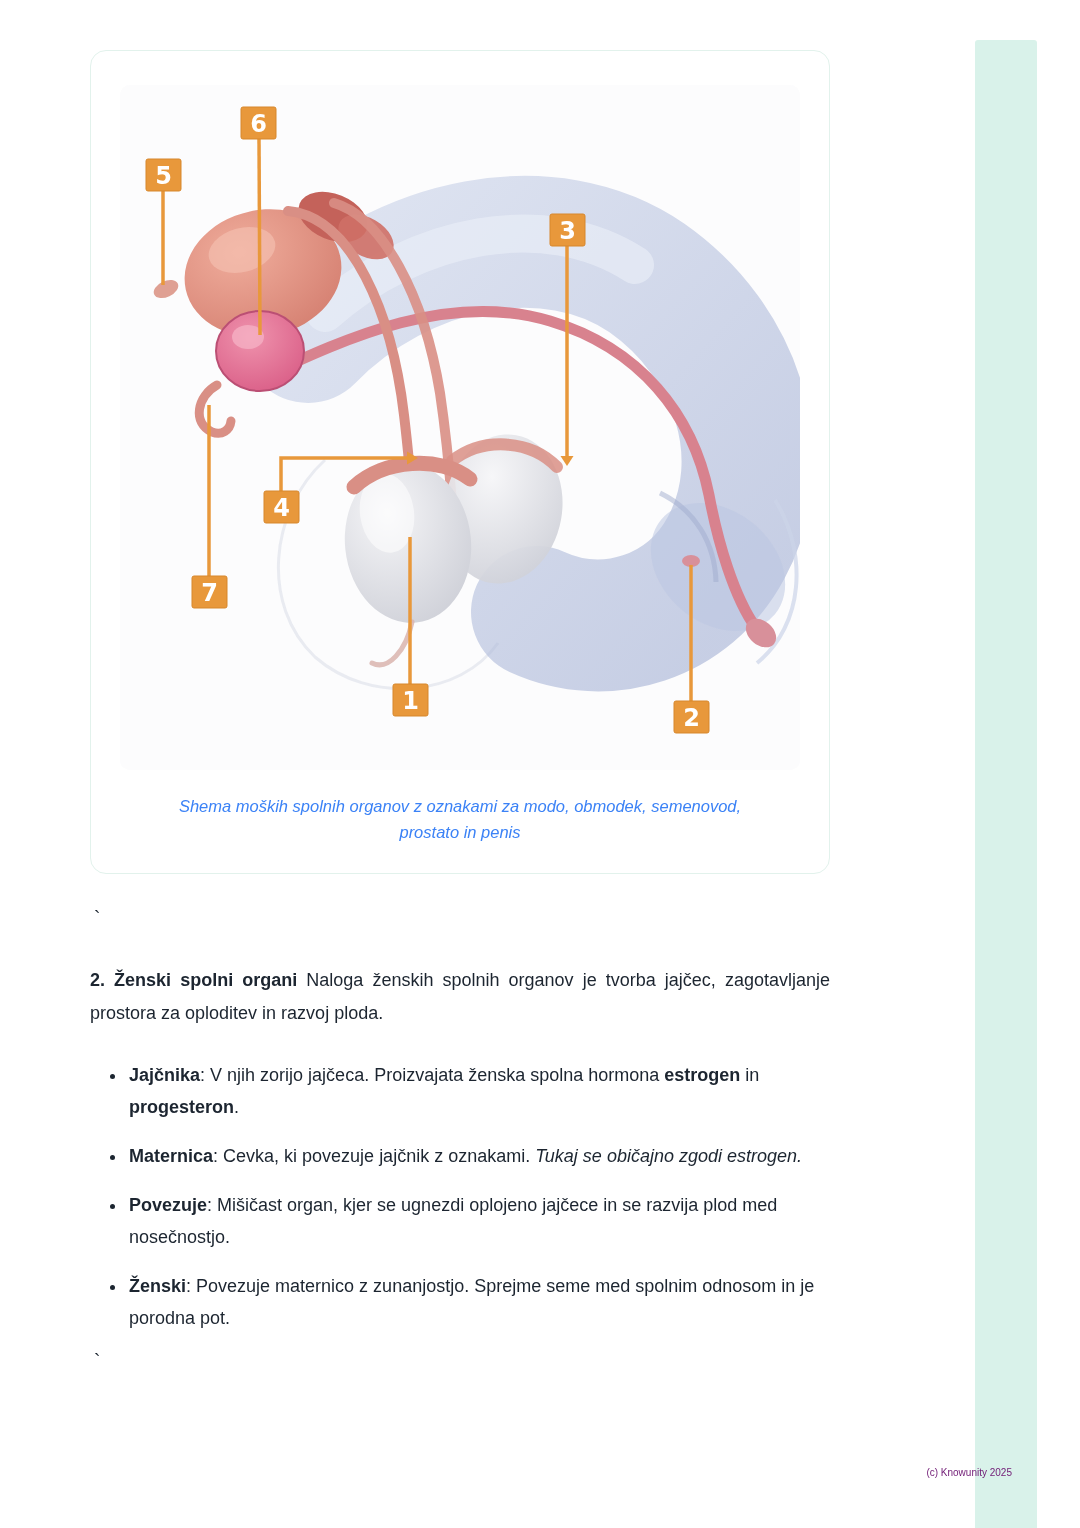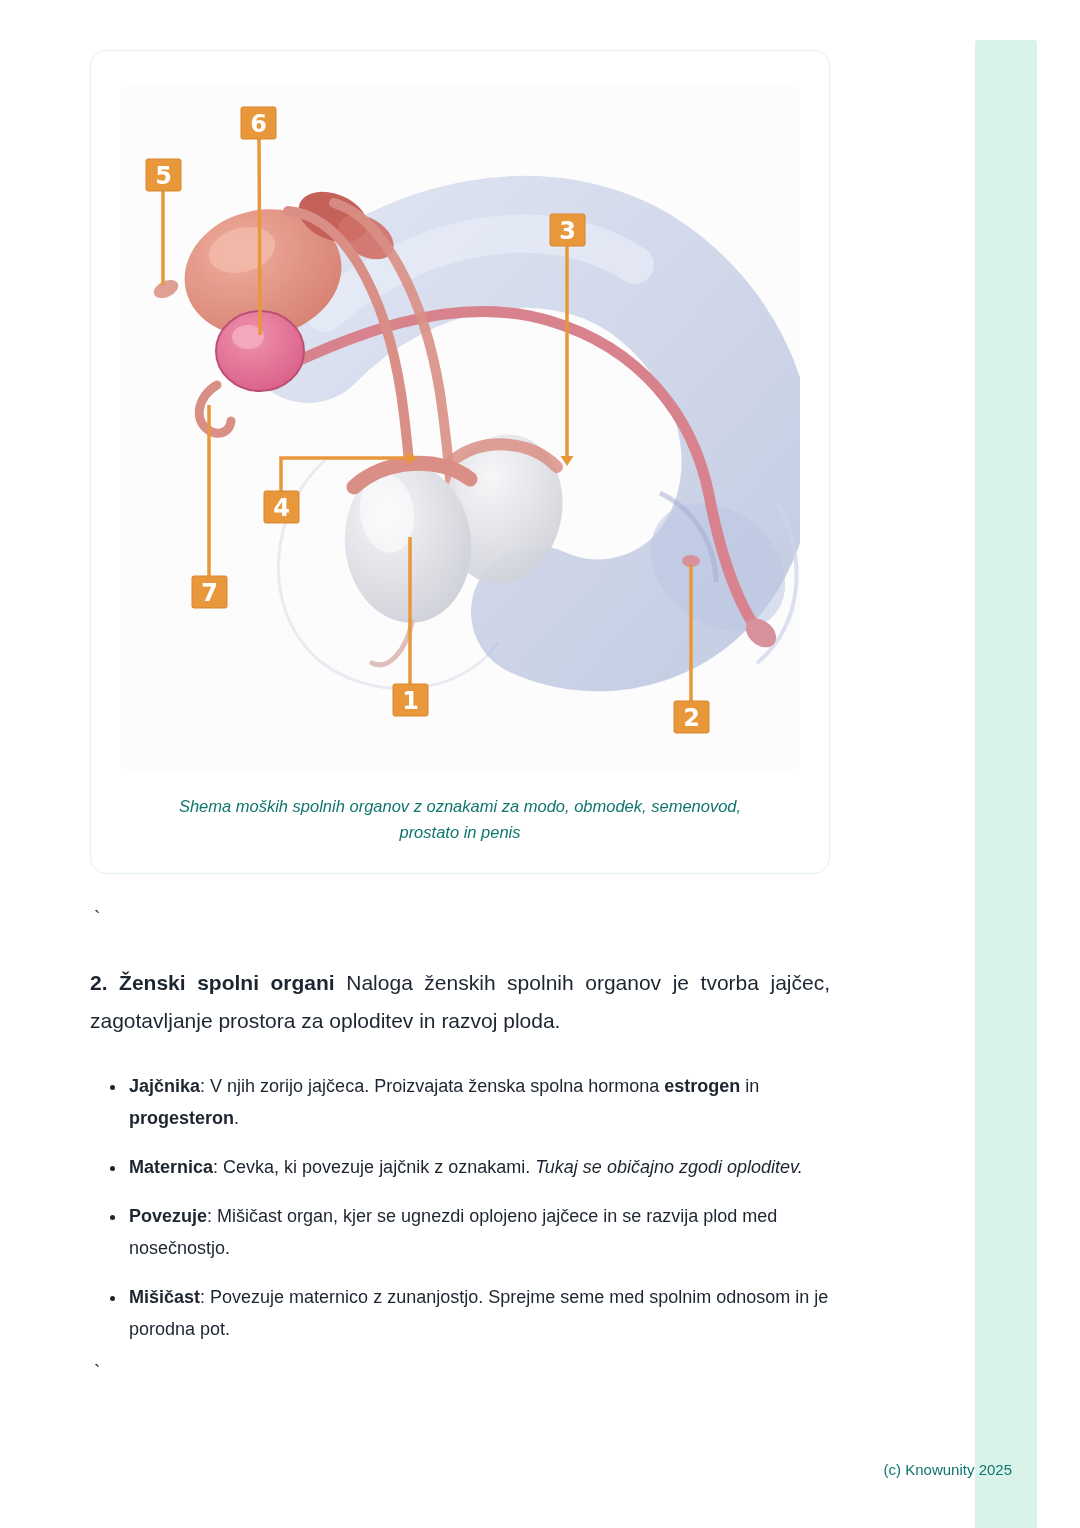--- a/index.html
+++ b/index.html
@@ -45,55 +45,55 @@
     background: #fcfcfd;
   }
   .figure-image svg { display: block; }
   .figure-caption {
     margin: 24px auto 0 auto;
     max-width: 600px;
     text-align: center;
     font-style: italic;
     font-size: 16.5px;
     line-height: 1.55;
-    color: #0f766e;
+    color: #3b82f6;
   }
   .backtick {
     margin-top: 34px;
     padding-left: 4px;
     font-size: 19px;
     line-height: 20px;
     color: #1c2530;
   }
   .backtick.second { margin-top: 14px; }
   .intro {
     margin: 36px 0 0 0;
-    font-size: 21px;
+    font-size: 18px;
     line-height: 1.8;
     text-align: justify;
   }
   .intro strong, ul.bullets li strong { font-weight: bold; }
   ul.bullets li em { font-style: italic; }
   ul.bullets {
     margin: 30px 0 10px 0;
     padding: 0 0 0 37px;
     list-style: disc;
   }
   ul.bullets li {
     margin-bottom: 17px;
     padding-left: 2px;
     font-size: 18px;
     line-height: 1.78;
   }
   .footer {
     position: absolute;
     right: 68px;
     bottom: 50px;
-    font-size: 15px;
-    color: #0f766e;
+    font-size: 10px;
+    color: #701a75;
     z-index: 3;
   }
 </style>
 </head>
 <body>
 
 <div class="page">
 
   <div class="stripe"></div>
 
@@ -203,23 +203,23 @@
       </div>
       <div class="figure-caption">Shema moških spolnih organov z oznakami za modo, obmodek, semenovod, prostato in penis</div>
     </div>
 
     <div class="backtick">`</div>
 
     <p class="intro" id="intro"><strong>2. Ženski spolni organi</strong><span> Naloga ženskih spolnih organov je tvorba jajčec, zagotavljanje prostora za oploditev in razvoj ploda.</span></p>
 
     <ul class="bullets" id="bullets">
         <li><strong>Jajčnika</strong><span>: V njih zorijo jajčeca. Proizvajata ženska spolna hormona </span><strong>estrogen</strong><span> in </span><strong>progesteron</strong><span>.</span></li>
-        <li><strong>Maternica</strong><span>: Cevka, ki povezuje jajčnik z oznakami. </span><em>Tukaj se običajno zgodi oploditev.</em></li>
+        <li><strong>Maternica</strong><span>: Cevka, ki povezuje jajčnik z oznakami. </span><em>Tukaj se običajno zgodi estrogen.</em></li>
         <li><strong>Povezuje</strong><span>: Mišičast organ, kjer se ugnezdi oplojeno jajčece in se razvija plod med nosečnostjo.</span></li>
-        <li><strong>Mišičast</strong><span>: Povezuje maternico z zunanjostjo. Sprejme seme med spolnim odnosom in je porodna pot.</span></li>
+        <li><strong>Ženski</strong><span>: Povezuje maternico z zunanjostjo. Sprejme seme med spolnim odnosom in je porodna pot.</span></li>
       </ul>
 
     <div class="backtick second">`</div>
 
   </div>
 
   <div class="footer">(c) Knowunity 2025</div>
 
 </div>
 

